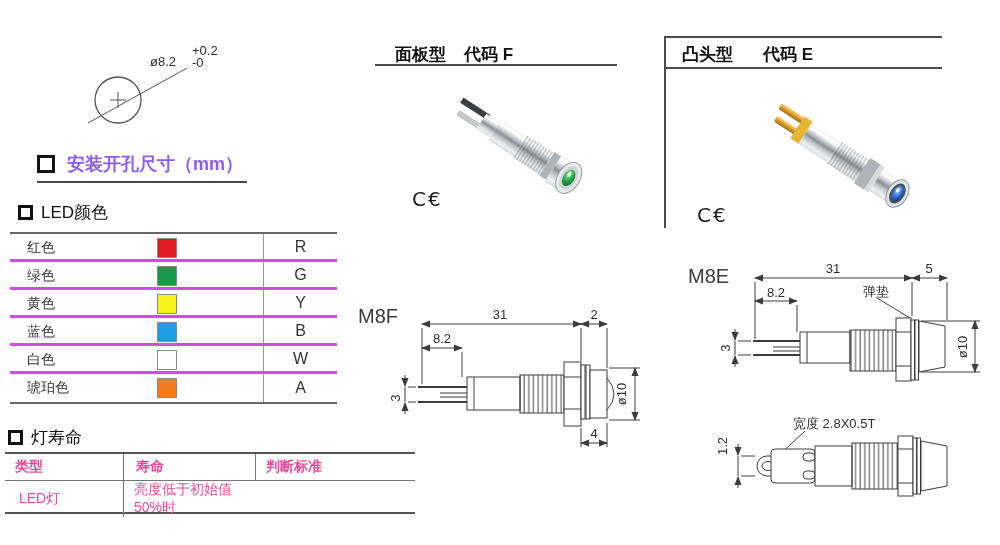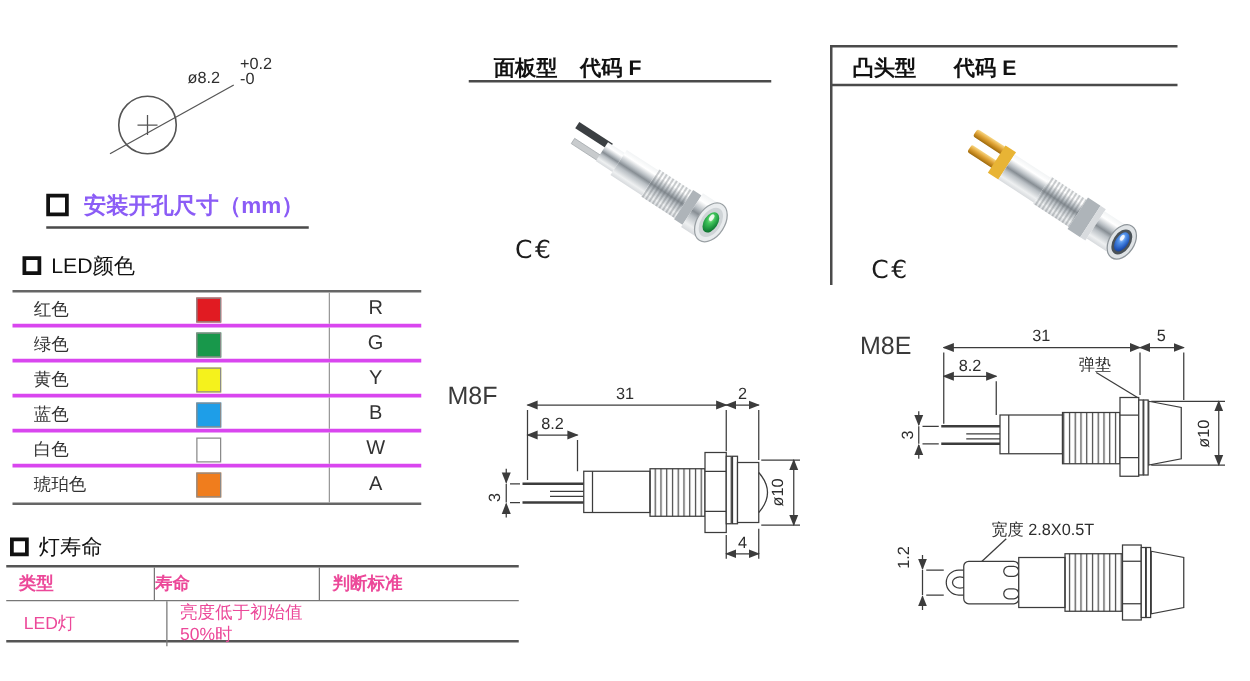--- a/index.html
+++ b/index.html
@@ -21,23 +21,23 @@
   .c-row:last-child { border-bottom:none; }
   .c-label { position:absolute; left:17px; top:5px; font-size:14px; color:#333; }
   .c-swatch { position:absolute; left:147px; top:4px; width:20px; height:20px; border:1px solid #8a8a8a; }
   .c-code { position:absolute; left:253px; top:0; bottom:0; width:74px; border-left:1px solid #999;
             display:flex; align-items:center; justify-content:center; font-size:16px; color:#333; }
 
   
   .life-table { width:410px; border-top:2px solid #555; border-bottom:2px solid #555; font-size:14px; color:#ec4899; }
   .l-row { display:grid; grid-template-columns:118px 132px 160px; }
   .l-row.head { height:27px; border-bottom:1px solid #777; font-weight:700; }
-  .l-row.data { height:31px;gap:10px; }
+  .l-row.data { height:31px; }
   .l-cell { display:flex; align-items:center; padding-left:10px; }
-  .l-cell.c2 { padding-left:0; }
+  .l-cell.c2 { padding-left:12px; }
   .l-row .l-cell:nth-child(2) { border-left:1px solid #777; }
   .l-row .l-cell:nth-child(3) { border-left:1px solid #777; }
   .l-row.data .l-cell:first-child { padding-left:14px; }
 
   .ce { font-size:20px; color:#1c1c1c; letter-spacing:2px; font-family:"DejaVu Sans", sans-serif; }
 
   svg text { font-family:"Liberation Sans", sans-serif; fill:#2e2e2e; }
   .dimtxt { font-size:13px; }
   .modeltxt { font-size:20px; fill:#3a3a3a; }
 </style>

